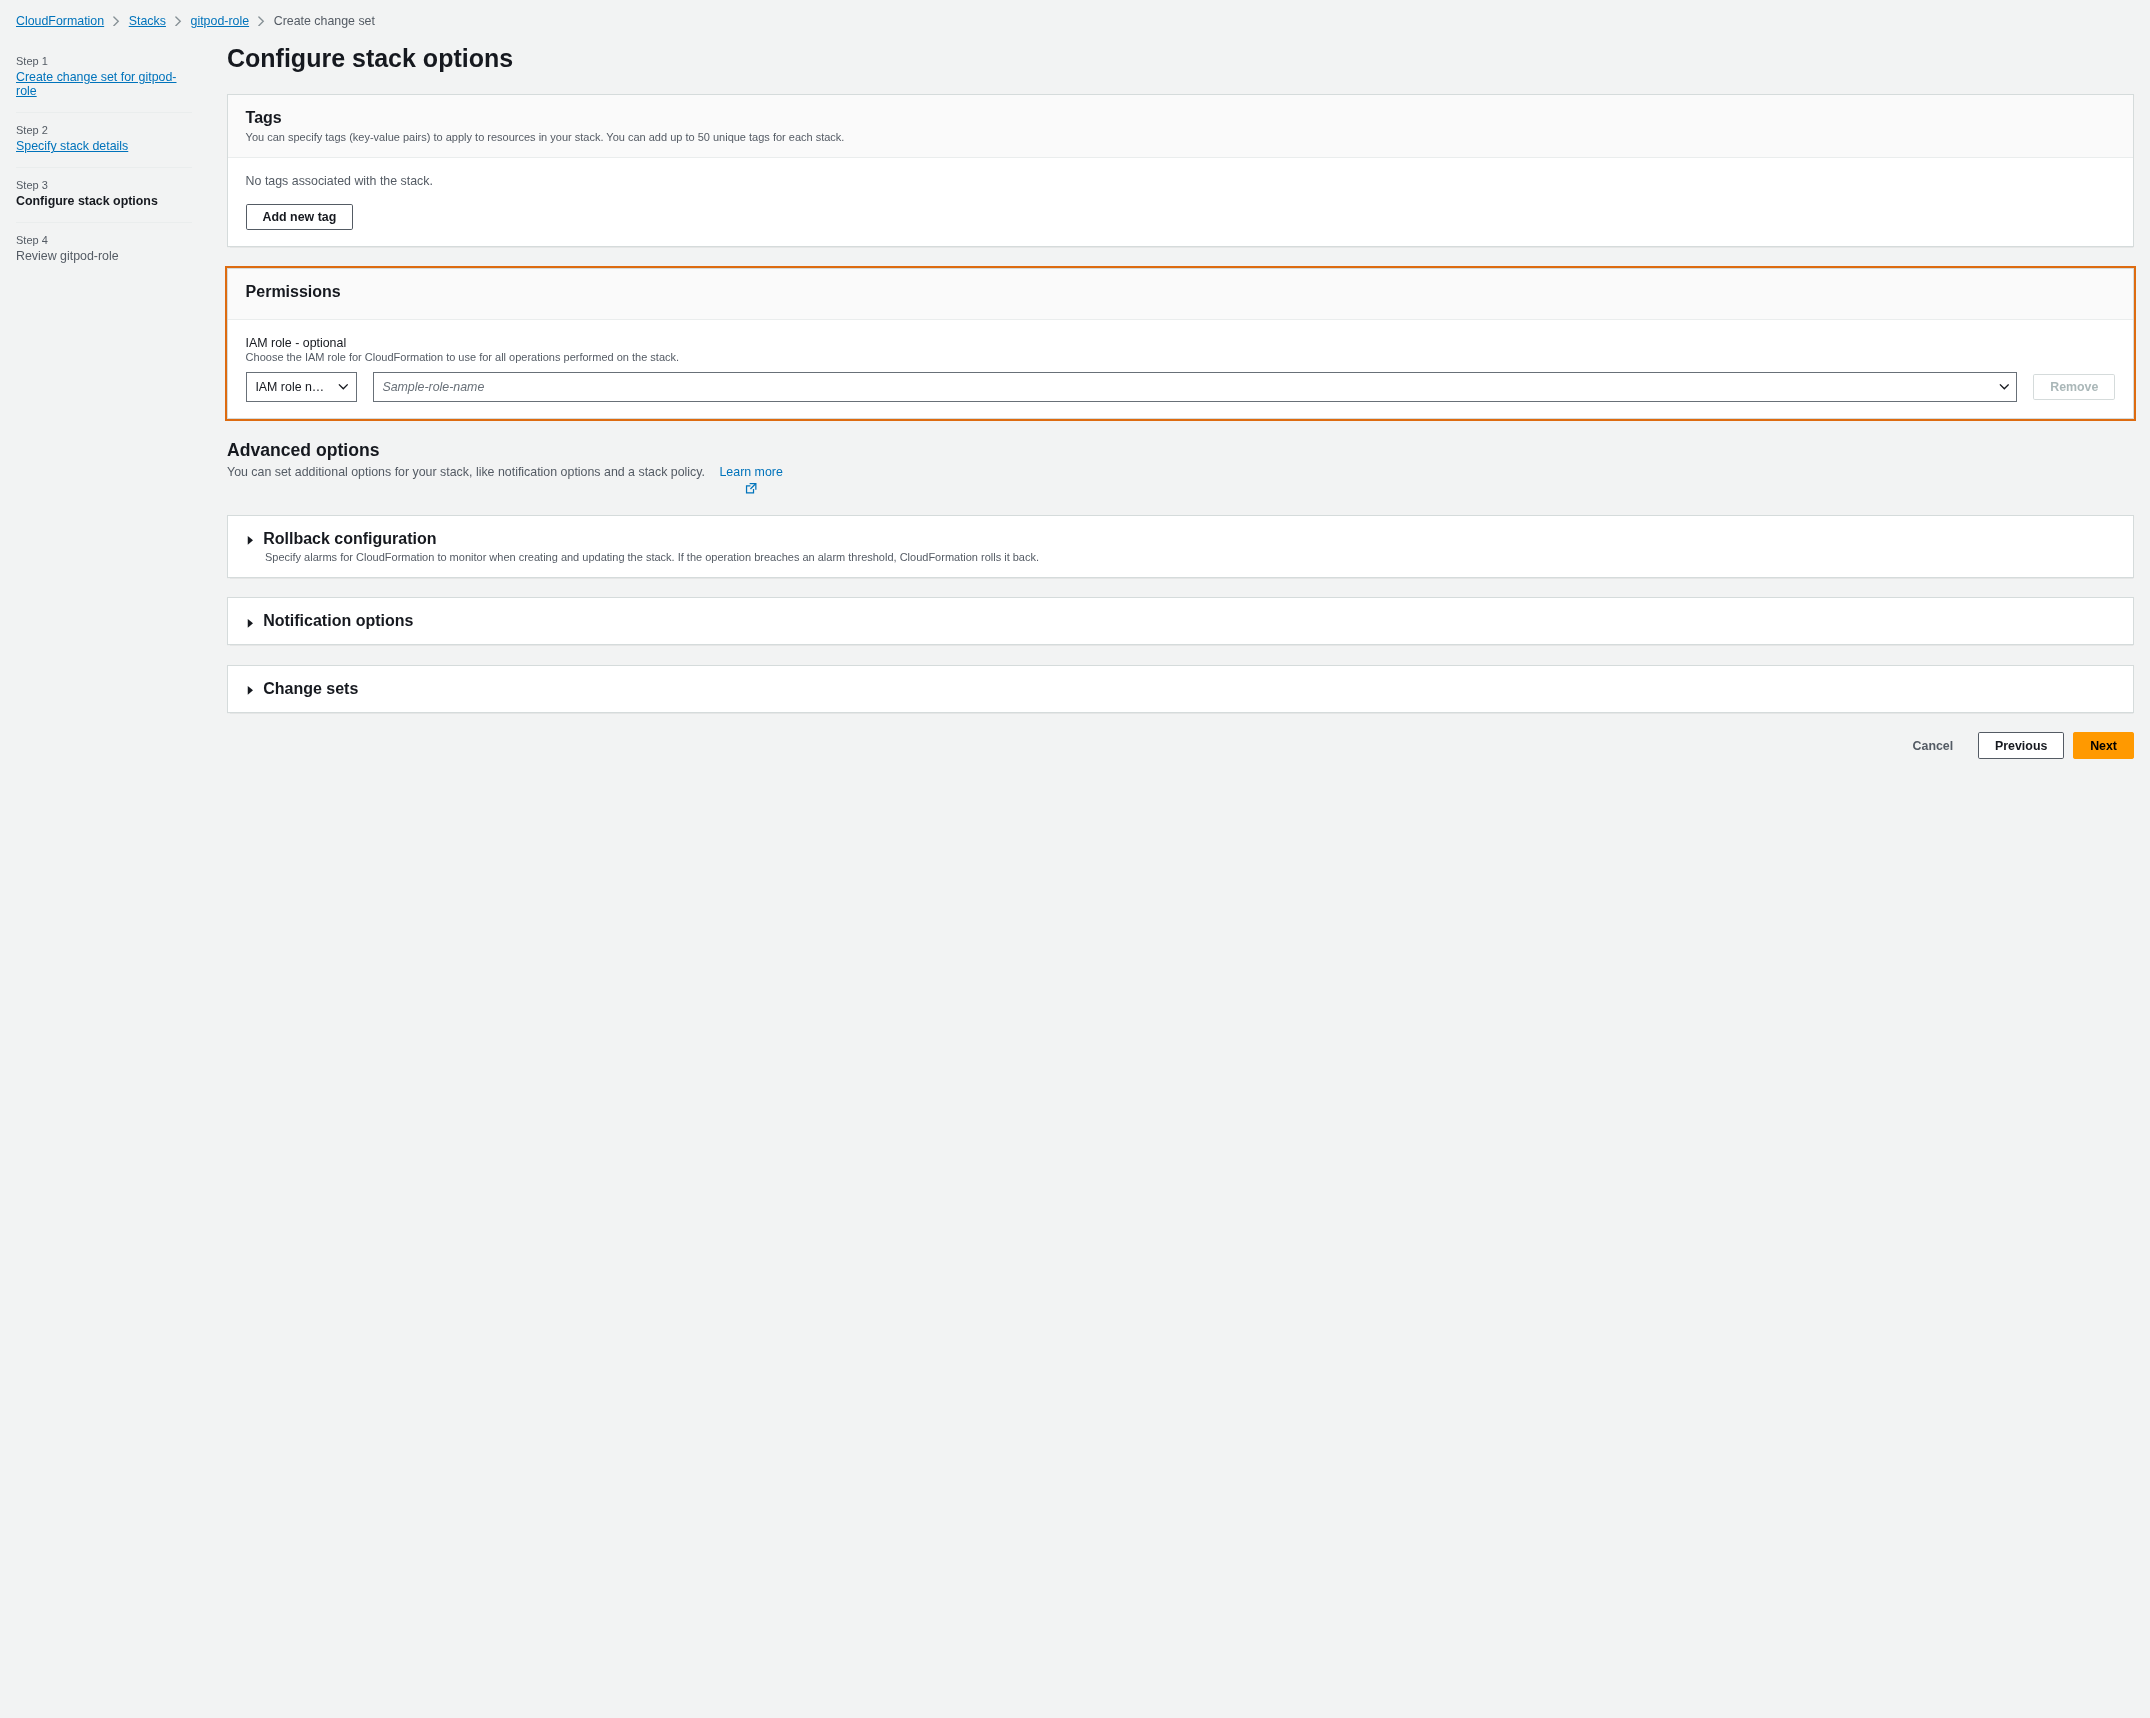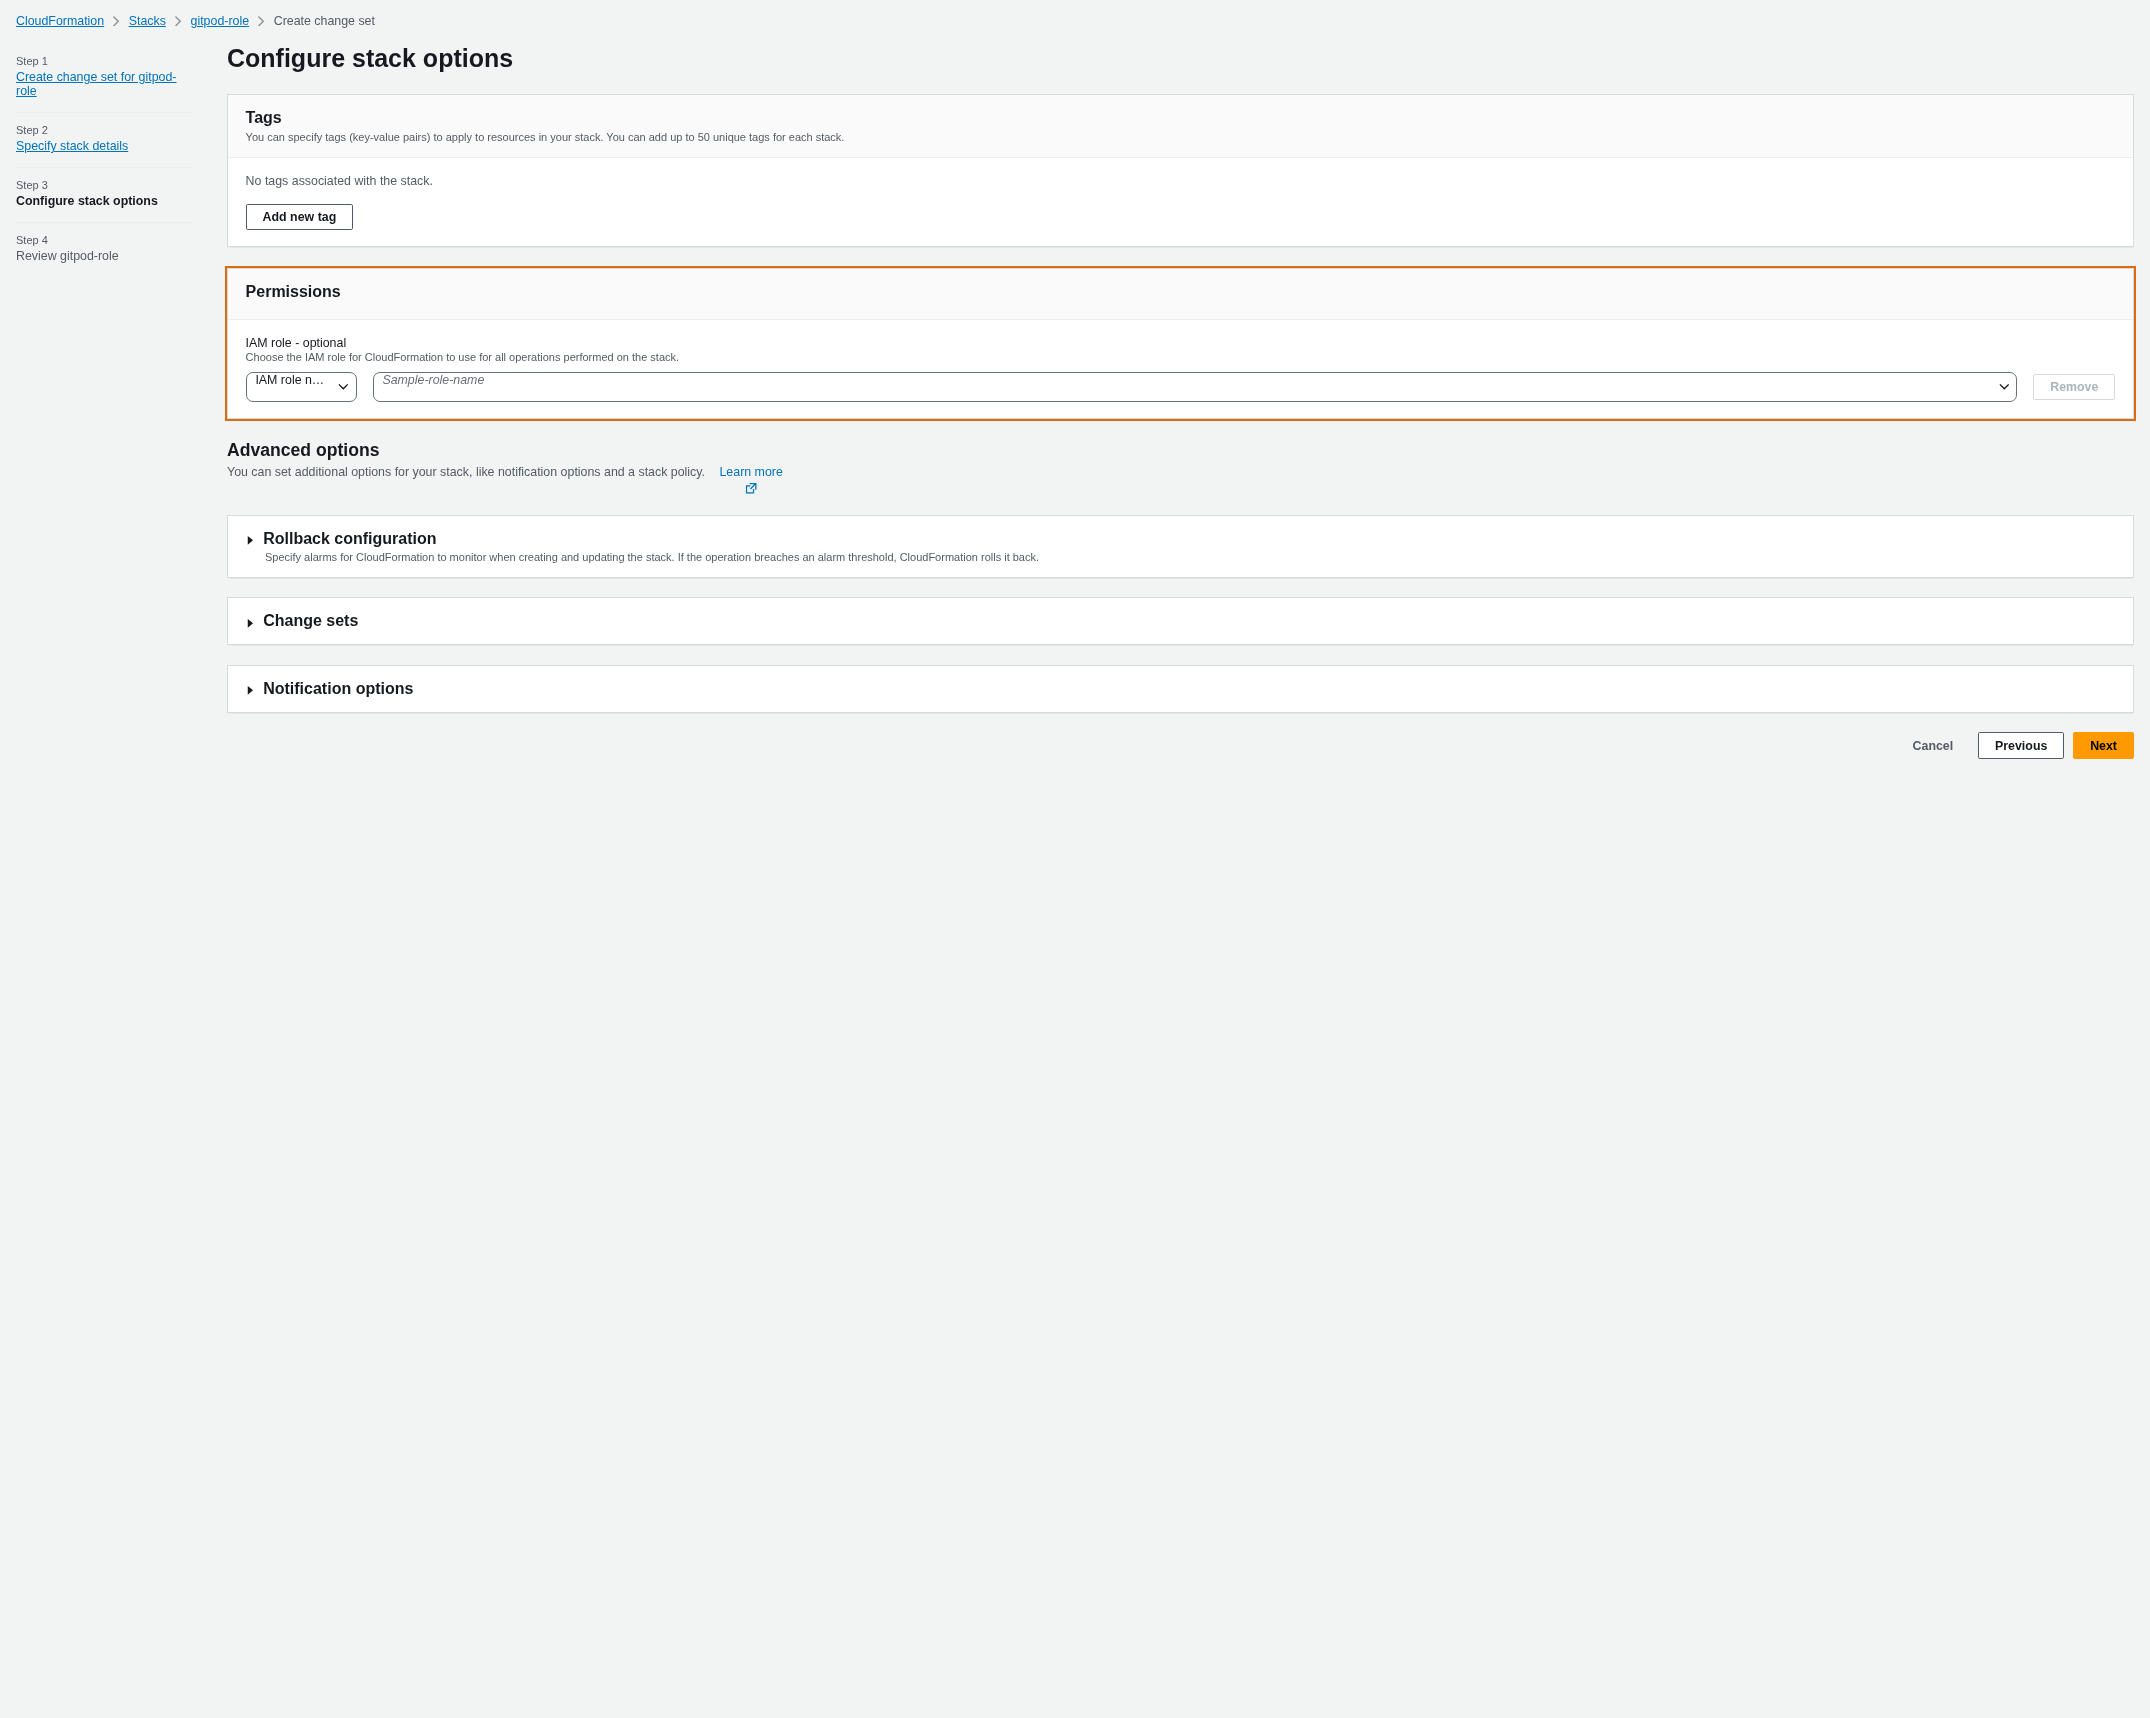--- a/index.html
+++ b/index.html
@@ -181,26 +181,27 @@
   }
 
   .perm-controls {
     display: flex;
     gap: 16px;
     align-items: center;
   }
   .select {
     position: relative;
     display: flex;
+    align-items: center;
     border: 0.9px solid #687078;
     background: #fff;
     height: 30px;
     padding: 0 25px 0 8.8px;
     cursor: pointer;
-    border-radius: 7px;
+    border-radius: 0;
     overflow: hidden;
   }
   .select .value {
     white-space: nowrap;
     overflow: hidden;
     text-overflow: ellipsis;
     color: var(--text);
   }
   .select .placeholder {
     color: #687078;
@@ -407,34 +408,34 @@
       </section>
 
       <section class="expand-panel">
         <div class="expand-header">
           <span class="tri">
             <svg width="8.8" height="10.6" viewBox="0 0 10 12">
                 <path d="M2 1l6 5-6 5z" fill="#16191f"></path>
               </svg>
           </span>
           <div>
-            <h3>Change sets</h3>
+            <h3>Notification options</h3>
           </div>
         </div>
       </section>
 
       <section class="expand-panel">
         <div class="expand-header">
           <span class="tri">
             <svg width="8.8" height="10.6" viewBox="0 0 10 12">
                 <path d="M2 1l6 5-6 5z" fill="#16191f"></path>
               </svg>
           </span>
           <div>
-            <h3>Notification options</h3>
+            <h3>Change sets</h3>
           </div>
         </div>
       </section>
 
       <div class="actions">
         <button class="btn link">Cancel</button>
         <button class="btn">Previous</button>
         <button class="btn primary">Next</button>
       </div>
 

